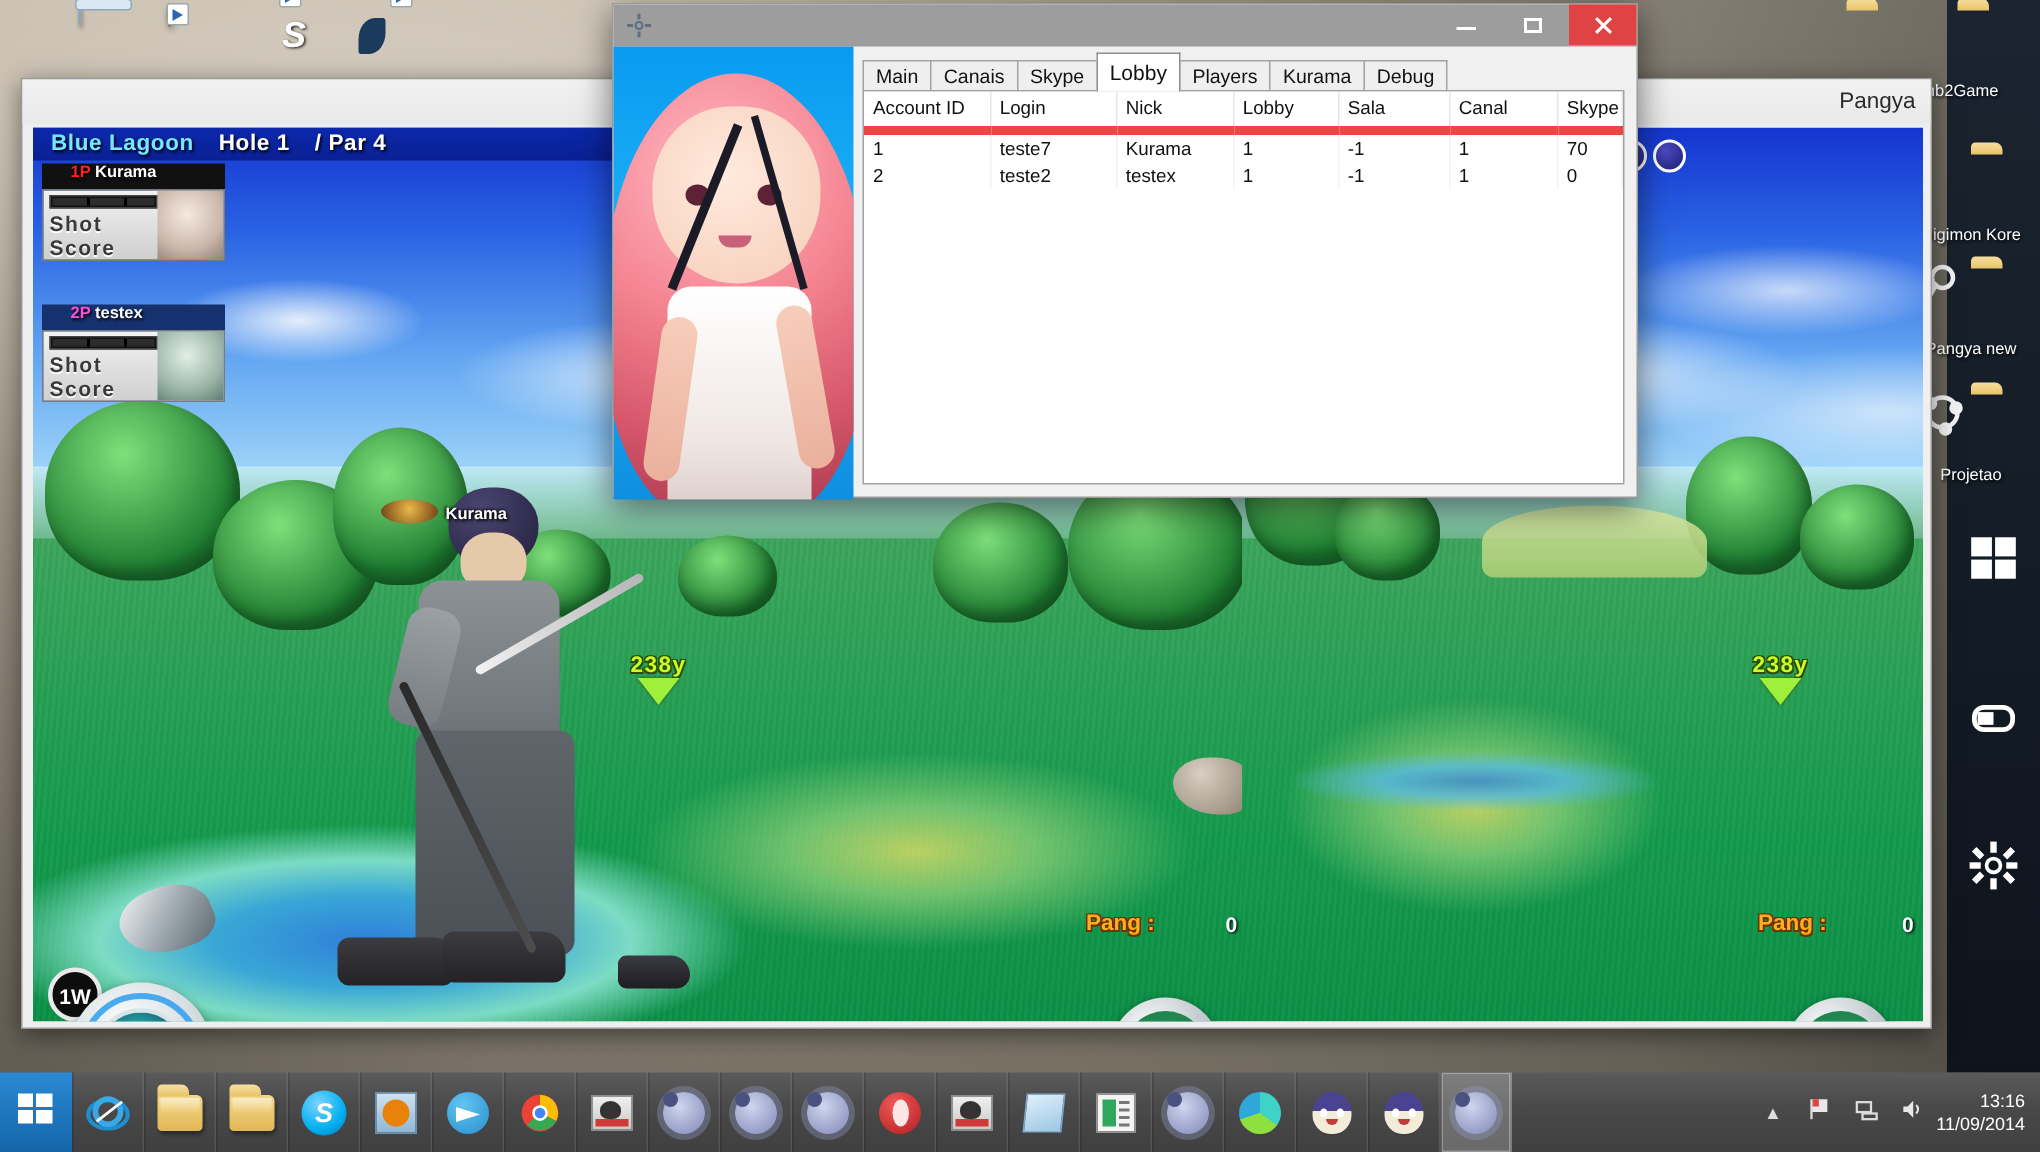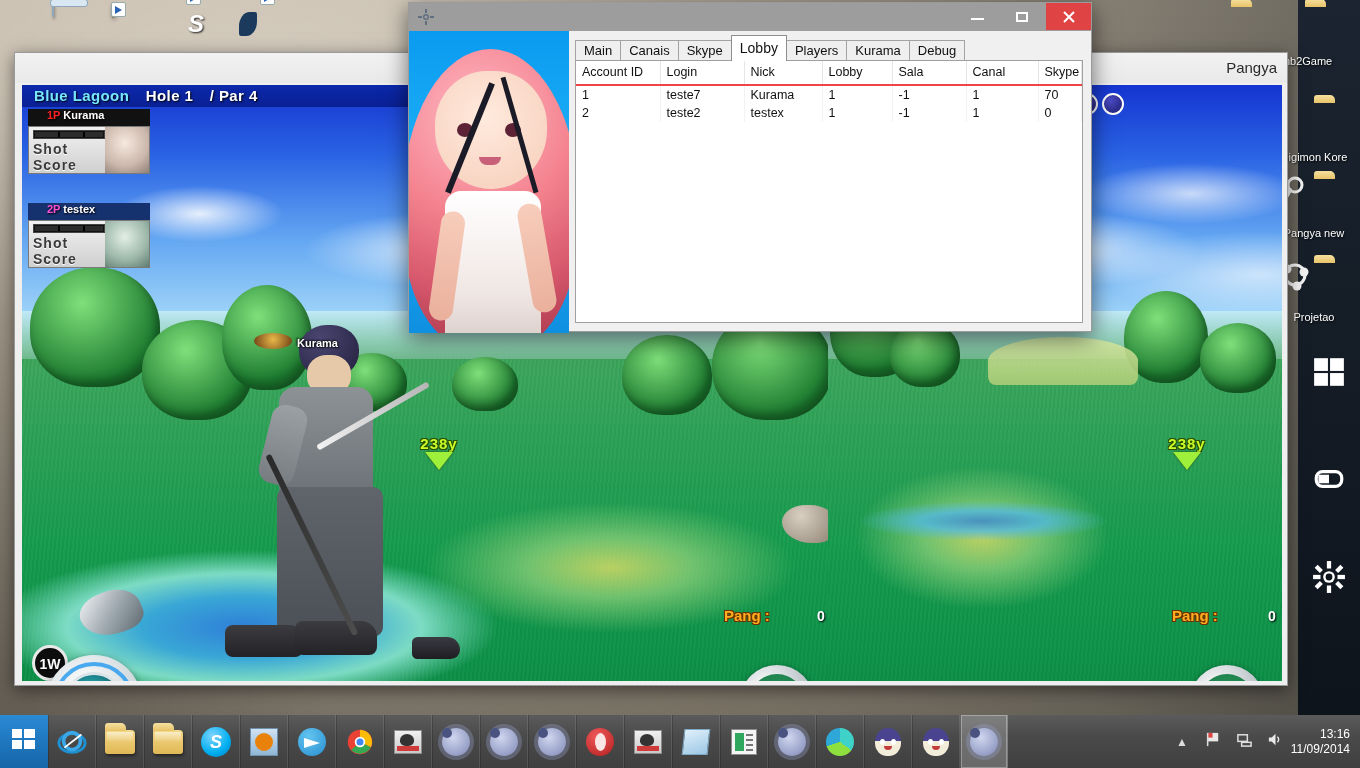--- a/index.html
+++ b/index.html
@@ -173,21 +173,21 @@
   .gs-main { flex:1; position:relative; padding:6px 8px 8px 6px;border-radius:27px; }
   .tabs { position:absolute; left:6px; top:4px; display:flex; align-items:flex-end; }
   .tab { height:21px; padding:0 8px; font-size:13px; line-height:20px; color:#111;
     background:#efefef; border:1px solid #a3a3a3; border-bottom:none; margin-right:-1px; }
   .tab.active { height:26px; line-height:25px; background:#ffffff; border-color:#8e8e8e;
     position:relative; z-index:3; font-size:14px;}
   .grid { position:absolute; left:6px; top:29px; right:8px; bottom:8px;
     background:#fff; border:1px solid #a0a0a0; overflow:hidden;}
   table { width:100%; border-collapse:collapse; font-size:12.5px; color:#111; }
   thead th { text-align:left; font-weight:normal; padding:4px 0 5px 6px;
-    border-bottom:2px solid #ef4444; border-right:1px solid #e6e6e6; background:#fff;}
+    border-bottom:6px solid #ef4444; border-right:1px solid #e6e6e6; background:#fff;}
   tbody td { padding:2px 0 2px 6px; border-right:1px solid #f2f2f2; }
 
   
   .taskbar { position:absolute; left:0; bottom:0; width:1360px; height:53px;
     background:linear-gradient(180deg,#5b5b5b,#4a4a4a 40%,#3f3f3f); }
   .tb-start { position:absolute; left:0; top:0; width:48px; height:53px;
     background:linear-gradient(180deg,#2a8ad4,#1565a8); }
   .tb-items { position:absolute; left:48px; top:0; display:flex; height:53px; }
   .tb-item { width:48px; height:53px; border-right:1px solid rgba(255,255,255,.10);
     border-left:1px solid rgba(0,0,0,.18); display:flex; align-items:center; justify-content:center;

